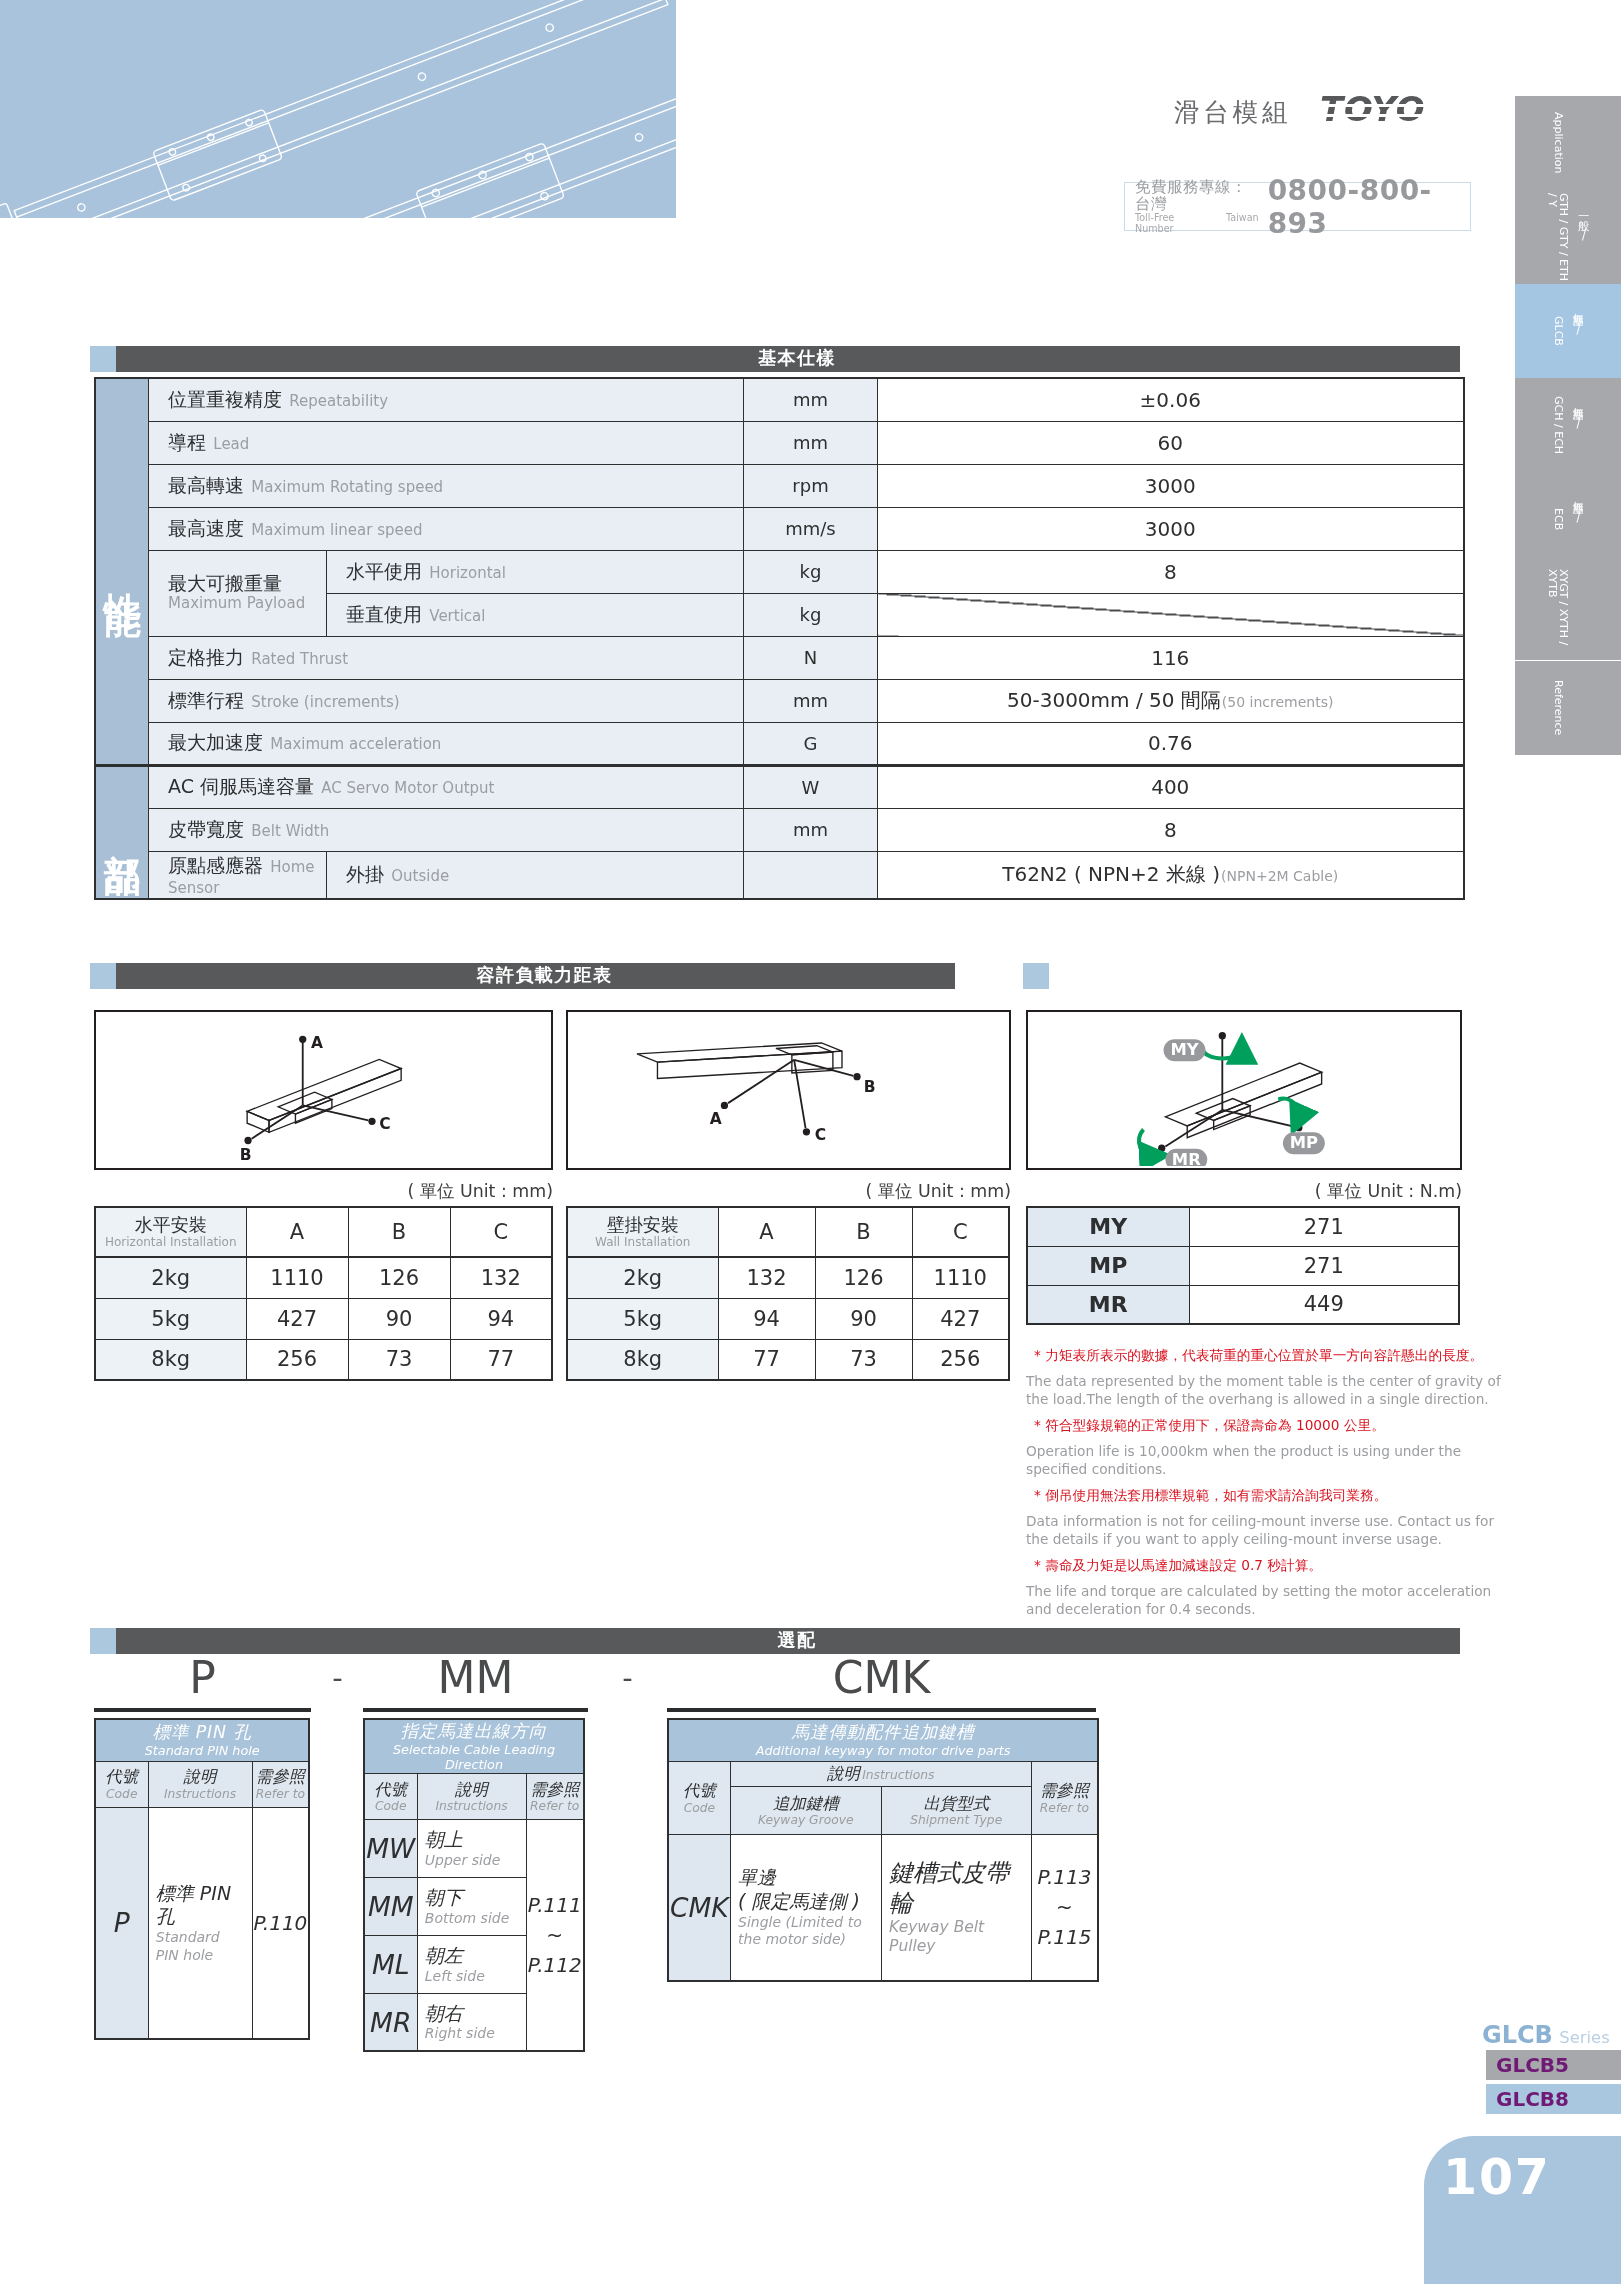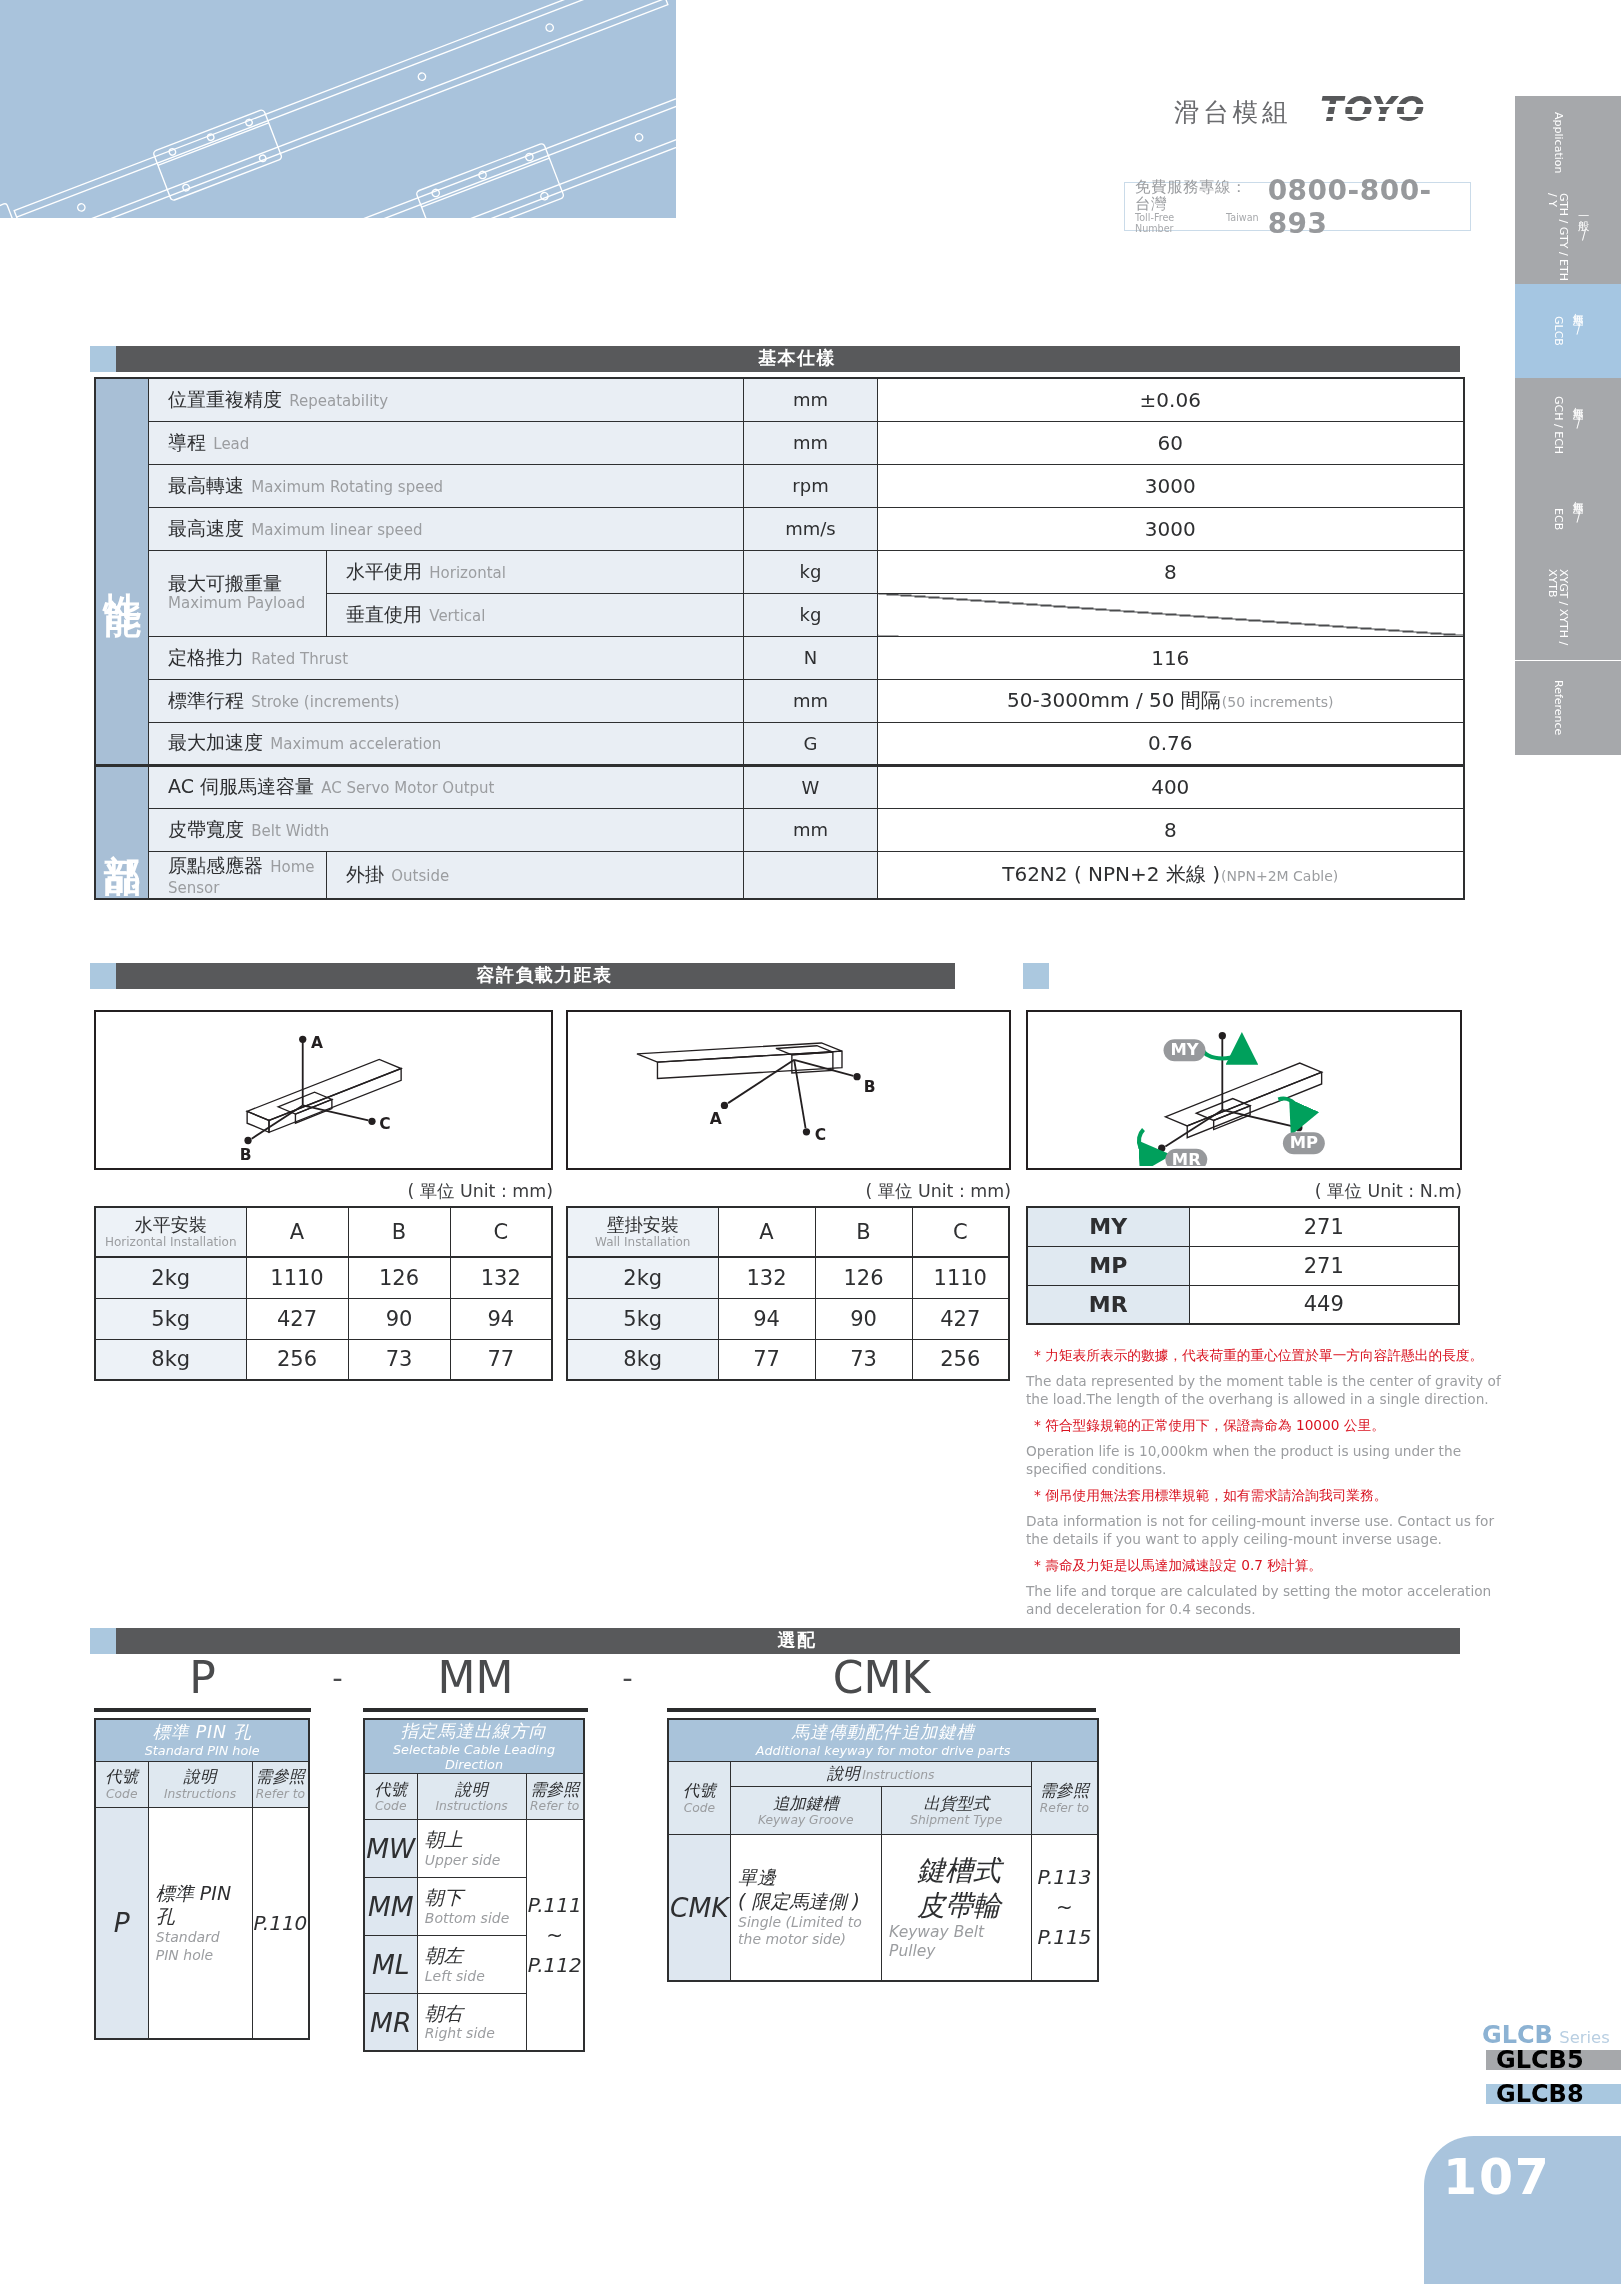--- a/index.html
+++ b/index.html
@@ -79,21 +79,21 @@
   .opt .ch .en{display:block;font-size:12.3px;color:#9b9da0;}
   .opt td.code{background:#dee7f0;text-align:center;font-size:26.5px;font-weight:500;}
   .opt td.instr{background:#fff;padding:4.6px 7.3px;text-align:left;}
   .opt td.instr .zh{display:block;font-size:19px;color:#2e2f31;line-height:1.25;}
   .opt td.instr .en{display:block;font-size:14px;color:#9b9da0;line-height:1.25;}
   .opt td.ref{background:#fff;text-align:center;font-size:20px;line-height:1.5;}
   
   .glcb-series{left:1482px;top:2021px;width:139px;}
   .glcb-series .s1{font-size:24px;font-weight:bold;color:#8cb2d3;}
   .glcb-series .s2{font-size:16.4px;color:#b9cfe2;margin-left:6.4px;}
-  .mbar{left:1486px;width:136px;height:20px;color:#000000;font-size:24px;font-weight:bold;display:flex;align-items:center;padding-left:10px;box-sizing:border-box;}
+  .mbar{left:1486px;width:136px;height:30px;color:#701a75;font-size:20px;font-weight:bold;display:flex;align-items:center;padding-left:10px;box-sizing:border-box;}
   .badge{left:1424px;top:2136px;width:197px;height:148px;background:#a9c4dd;border-top-left-radius:50px;}
   .badge .num{position:absolute;left:19px;top:12.8px;color:#fff;font-size:49px;font-weight:bold;letter-spacing:1.8px;}
   svg text{font-family:"DejaVu Sans",sans-serif;}
 </style>
 </head>
 <body>
 
 <div class="abs hero">
   <svg width="676" height="218" viewBox="0 0 1480 478">
     <g stroke="#ffffff" stroke-width="3" fill="none">
@@ -626,21 +626,21 @@
         </th>
   </tr>
   <tr style="height:146px;">
     <td class="code">CMK</td>
     <td class="instr">
       <span class="zh">單邊</span>
       <span class="zh">( 限定馬達側 )</span>
       <span class="en">Single (Limited to the motor side)</span>
     </td>
     <td class="instr">
-      <span class="zh" style="font-size:28px;margin-left:28px;">鍵槽式皮帶輪</span>
+      <span class="zh" style="font-size:24px;">鍵槽式皮帶輪</span>
       <span class="en" style="font-size:15.5px;">Keyway Belt Pulley</span>
     </td>
     <td class="ref">
       <span>P.113</span><br>
       <span>~</span><br>
       <span>P.115</span>
     </td>
   </tr>
 </tbody>
   </table>

